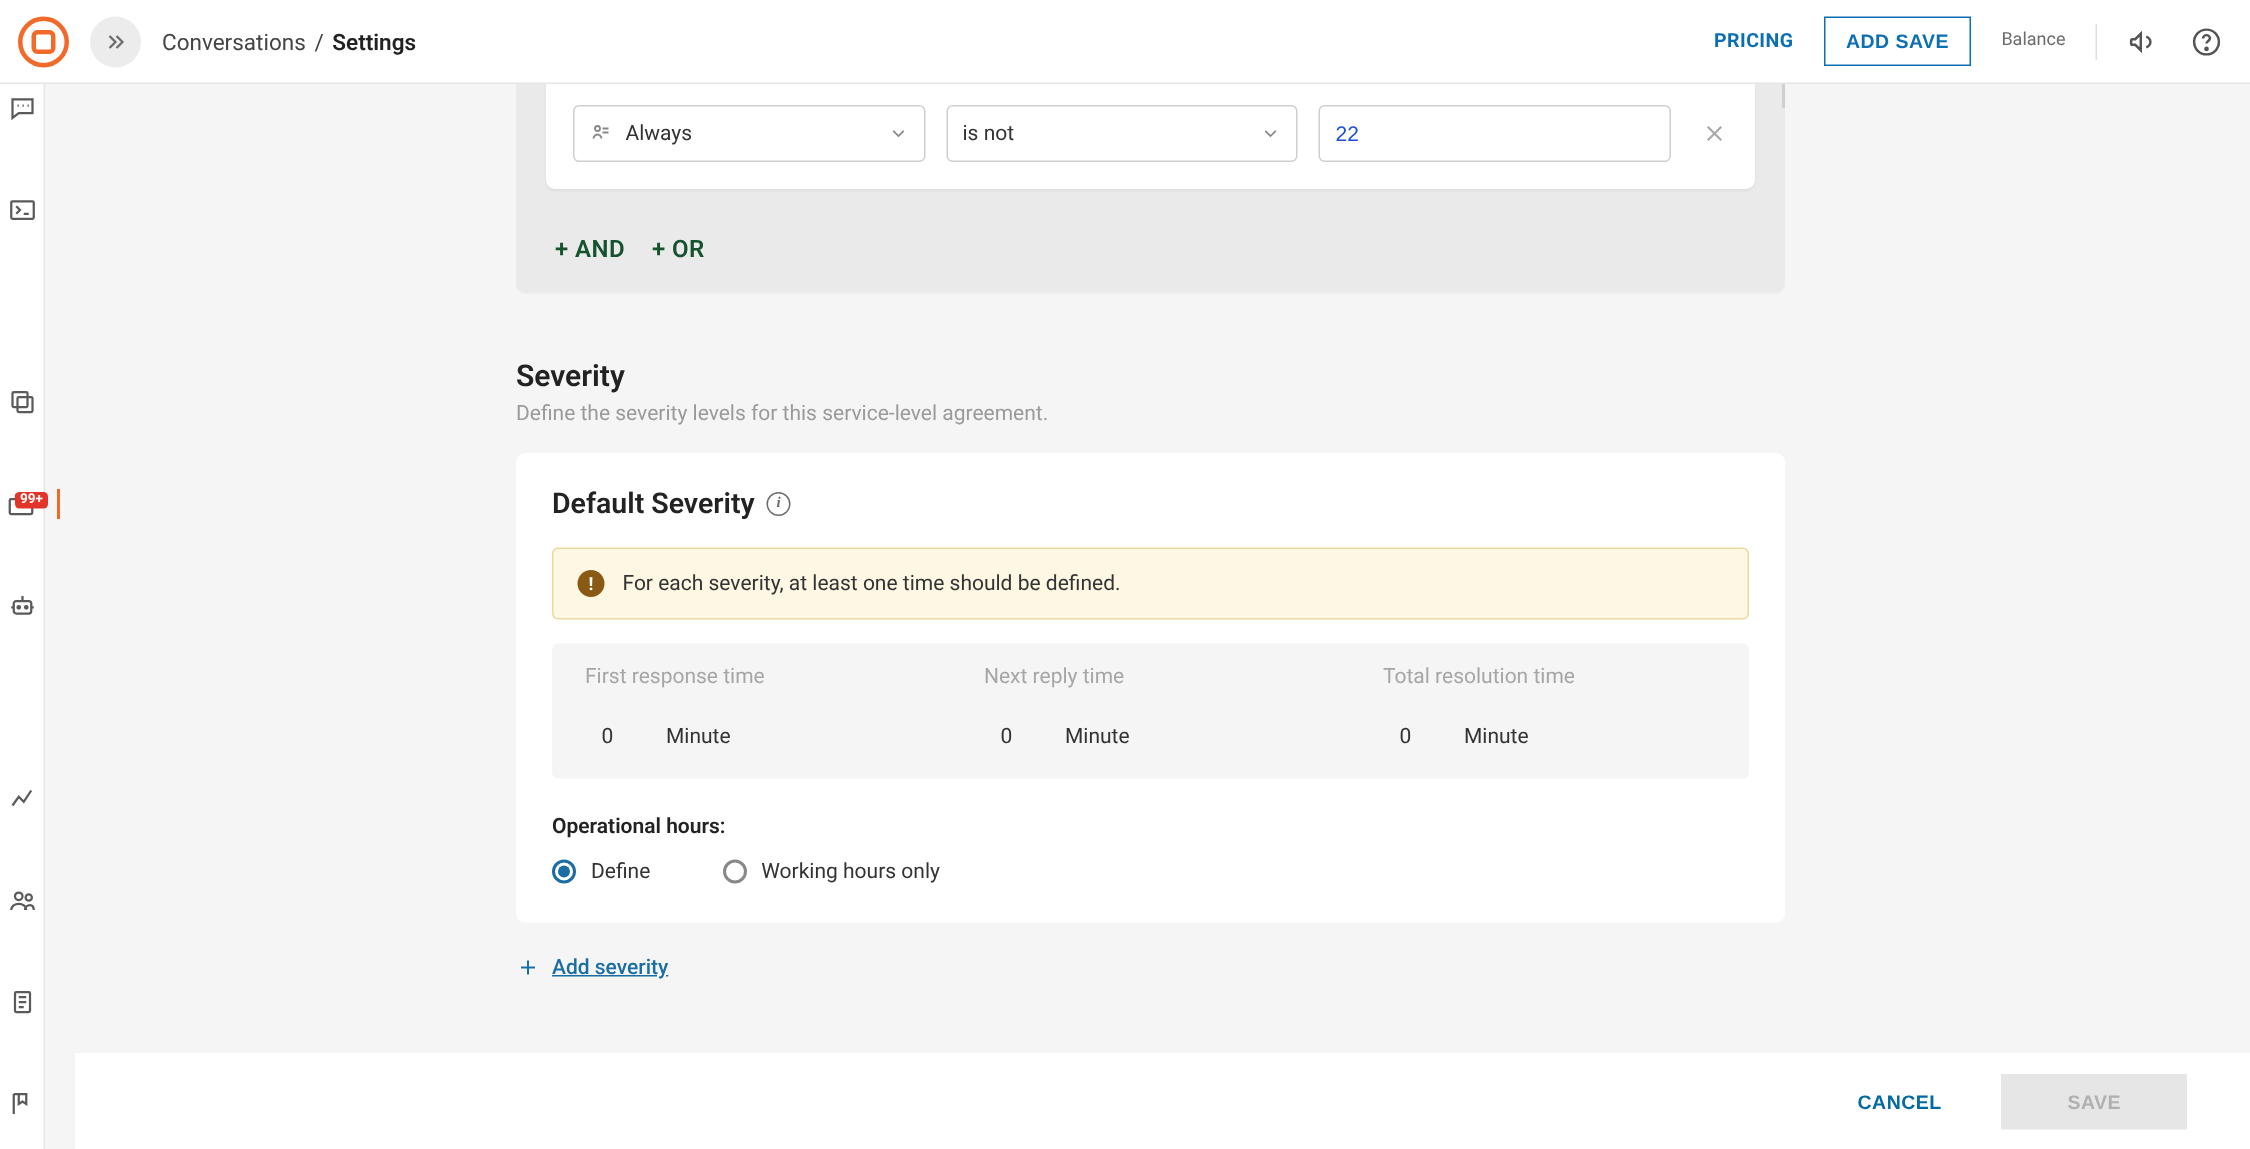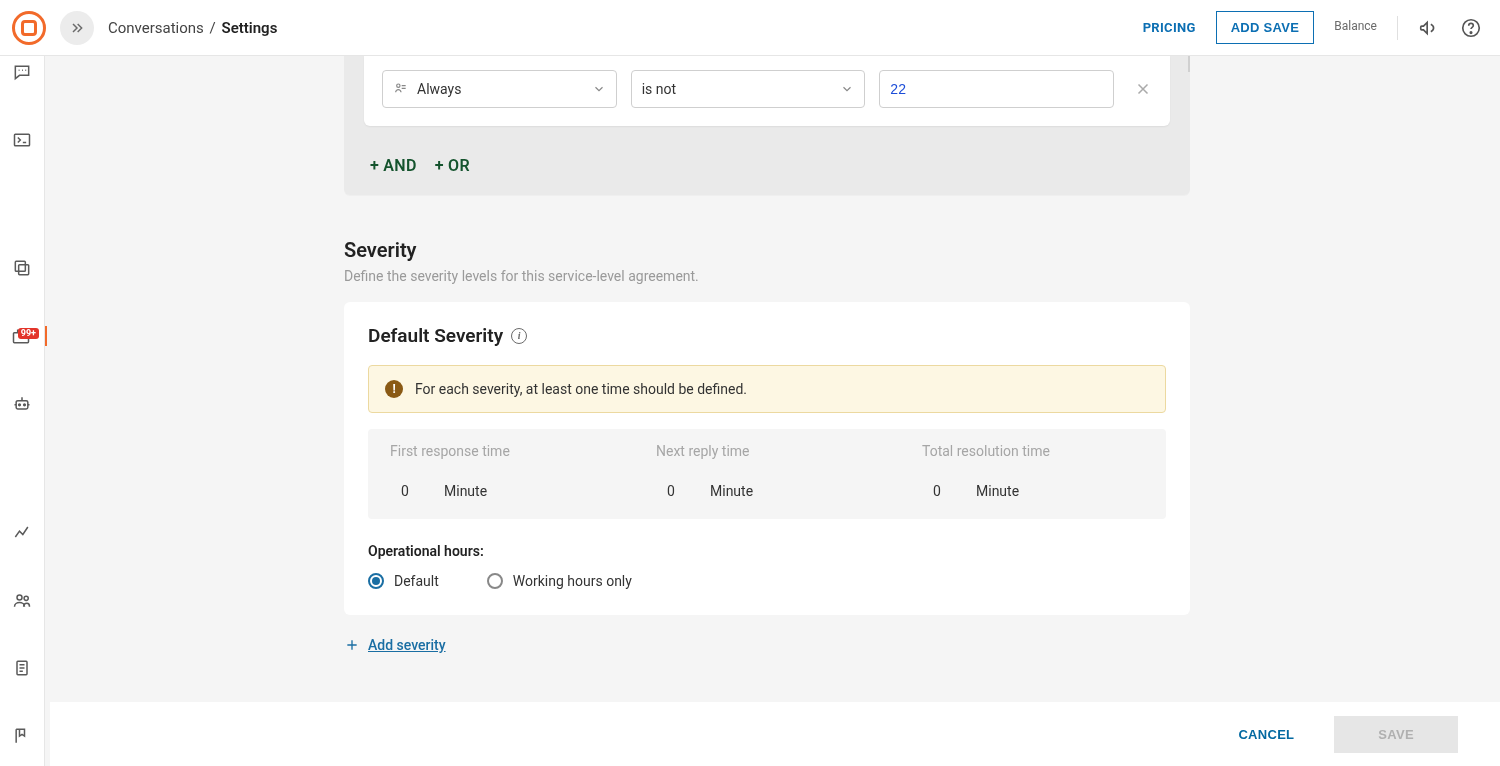--- a/index.html
+++ b/index.html
@@ -15,21 +15,21 @@
 .breadcrumb .sep { color: #444; margin: 0 2px; }
 .breadcrumb .crumb2 { font-weight: 600; color: #222; }
 .top-right { margin-left: auto; display: flex; align-items: center; gap: 20px; }
 .link-pricing { color: #0c6fb3; font-weight: 700; font-size: 13px; letter-spacing: .3px; cursor: pointer; }
 .btn-addfunds { border: 1px solid #0c6fb3; color: #0c6fb3; background: #fff; padding: 8px 14px; font-size: 13px; font-weight: 600; letter-spacing: .3px; cursor: pointer; }
 .balance { font-size: 12px; color: #6b6b6b; margin-bottom: 14px; align-self: flex-start; margin-top: 10px; }
 .vdiv { width: 1px; height: 24px; background: #e0e0e0; }
 .top-icon { width: 22px; height: 22px; color: #555; cursor: pointer; }
 
 
-.sidebar { position: fixed; top: 56px; bottom: 0; left: 0; width: 45px; background: #fff; border-right: 1px solid #e6e6e6; display: flex; flex-direction: column; align-items: center; padding-top: 6px; gap: 48px; }
+.sidebar { position: fixed; top: 56px; bottom: 0; left: 0; width: 30px; background: #fff; border-right: 1px solid #e6e6e6; display: flex; flex-direction: column; align-items: center; padding-top: 6px; gap: 48px; }
 .sb-item { width: 50px; height: 38px; display: flex; align-items: center; justify-content: center; cursor: pointer; position: relative; color: #5a5a5a; }
 .sb-item svg { width: 20px; height: 20px; }
 .sb-sep { width: 100%; height: 1px; background: #e6e6e6; margin: 6px 0; }
 .sb-item.active { border-right: 2px solid #f26a2a; }
 .sb-badge { position: absolute; top: 2px; right: 6px; background: #e3342a; color: #fff; font-size: 9px; font-weight: 700; padding: 1px 3px; border-radius: 3px; line-height: 1; }
 .sb-spacer { flex: 1; }
 .sb-bottom { width: 50px; display: flex; flex-direction: column; align-items: center; padding-bottom: 10px; gap: 8px; }
 .sb-bell { position: relative; color: #5a5a5a; cursor: pointer; }
 .sb-bell svg { width: 20px; height: 20px; }
 .sb-bell .sb-badge { top: -6px; right: -8px; }
@@ -265,21 +265,21 @@
         <div class="sev-cell">
           <span class="val">0</span>
           <span>Minute</span>
         </div>
       </div>
 
       <div class="ophours">Operational hours:</div>
       <div class="radios">
         <label class="radio-opt">
           <span class="radio checked"></span>
-          <span>Default</span>
+          <span>Define</span>
         </label>
         <label class="radio-opt">
           <span class="radio"></span>
           <span>Working hours only</span>
         </label>
       </div>
     </div>
 
     <div class="add-sev">
       <svg class="plus" viewBox="0 0 24 24" fill="none" stroke="currentColor" stroke-width="2">

